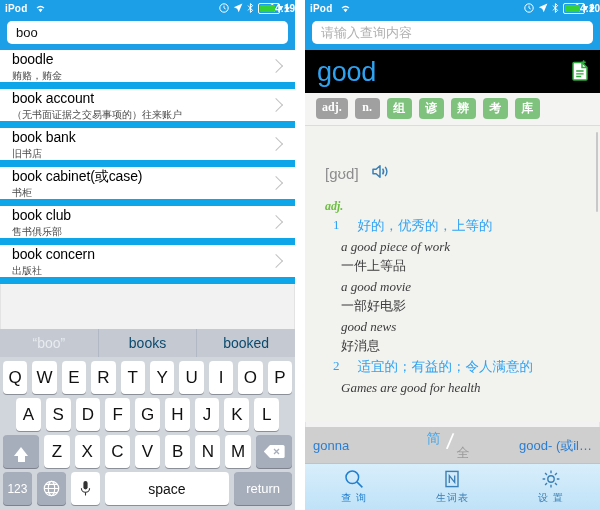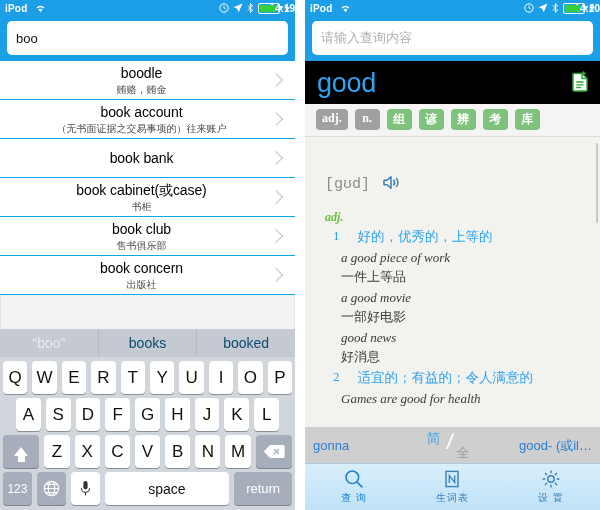--- a/index.html
+++ b/index.html
@@ -18,28 +18,28 @@
   .sb-left{display:flex;align-items:center;gap:8px;font-size:10px;font-weight:600;letter-spacing:.2px;}
   .sb-time{position:absolute;left:16px;right:0;text-align:right;font-size:10px;font-weight:700;pointer-events:none;}
   .sb-right{margin-left:auto;display:flex;align-items:center;gap:4px;position:relative;z-index:2;}
   .wifi-ico{display:inline-block;width:11px;height:9px;position:relative;}
   .batt{width:20px;height:9px;border:1px solid rgba(255,255,255,.95);border-radius:2px;position:relative;}
   .batt::after{content:"";position:absolute;right:-3px;top:2px;width:2px;height:4px;background:rgba(255,255,255,.95);border-radius:0 1px 1px 0;}
   .batt i{position:absolute;left:1px;top:1px;bottom:1px;width:15px;background:#34d13b;border-radius:1px;display:block;}
 
   
   .searchbar{background:#1d9fe8;padding:5px 7px 6px 7px;}
-  .searchfield{background:#fff;border-radius:5px;height:34px;display:flex;align-items:center;
+  .searchfield{background:#fff;border-radius:5px;height:23px;display:flex;align-items:center;
                padding:0 9px;font-size:13px;color:#111;}
   .searchfield.ph{color:#b0b0b0;}
 
   
   .slist{background:#fff;}
-  .srow{height:39px;border-bottom:1px solid #0ea5e9;display:flex;align-items:center;
-        padding:0 8px 0 12px;position:relative;box-sizing:border-box;text-align:center;}
+  .srow{height:39px;border-bottom:7px solid #0ea5e9;display:flex;align-items:center;
+        padding:0 8px 0 12px;position:relative;box-sizing:border-box;}
   .srow .txt{flex:1;min-width:0;}
   .srow .w{font-size:14px;color:#000;line-height:16px;letter-spacing:-.1px;}
   .srow .d{font-size:10px;color:#4a4a4a;line-height:13px;margin-top:1px;}
   .chev{width:9px;height:9px;border-right:1.6px solid #c2c2c2;border-top:1.6px solid #c2c2c2;
         transform:rotate(45deg);margin-right:6px;flex:none;}
 
   
   .kbwrap{position:absolute;left:0;right:0;bottom:0;background:#d1d5dc;}
   .autobar{height:28px;display:flex;align-items:stretch;background:#c4c9d2;}
   .autocell{flex:1;display:flex;align-items:center;justify-content:center;font-size:14px;color:#0c4a6e;
@@ -66,21 +66,21 @@
   .headword{background:#000000;padding:7px 10px 5px 12px;display:flex;align-items:center;
             border-bottom:1px solid #000000;}
   .headword .hw{font-size:27px;color:#2ea3f2;line-height:30px;font-weight:400;flex:1;letter-spacing:-.3px;}
   .tagrow{background:#f4f4f2;padding:5px 10px 6px 11px;display:flex;gap:7px;border-bottom:1px solid #dcdcda;}
   .tag{border-radius:4px;font-size:12px;color:#fff;padding:2px 6px;min-width:13px;text-align:center;
        font-family:"Liberation Serif",serif;font-weight:700;}
   .tag.gray{background:#a0a0a0;}
   .tag.green{background:#7ec27e;}
   .body{background:#f2f2ef;padding:0 10px 0 20px;position:relative;height:296px;overflow:hidden;}
   .phonline{display:flex;align-items:center;gap:13px;padding-top:38px;}
-  .phon{font-size:15px;color:#8c8c8c;font-family:Liberation Mono, monospace;}
+  .phon{font-size:15px;color:#8c8c8c;font-family:Liberation Sans, sans-serif;}
   .pos{font-size:12px;color:#6cbf3f;font-style:italic;font-family:"Liberation Serif",serif;
        margin-top:16px;font-weight:700;}
   .sense{display:flex;gap:6px;margin-top:3px;padding-left:8px;}
   .sense .num{color:#2ea3f2;font-size:13px;font-family:"Liberation Serif",serif;}
   .sense .zh{color:#2ea3f2;font-size:13.5px;margin-left:12px;}
   .ex{padding-left:16px;font-size:13px;font-style:italic;color:#3b3b3b;
       font-family:"Liberation Serif",serif;margin-top:4px;}
   .extr{padding-left:16px;font-size:13px;color:#3b3b3b;margin-top:2px;}
 
   .scrollthumb{position:absolute;right:2px;top:6px;width:2px;height:80px;background:#c8c8c8;border-radius:1px;}
@@ -155,20 +155,21 @@
       <div class="srow">
         <span class="txt">
           <span class="w">book account</span>
           <span class="d" style="display:block">（无书面证据之交易事项的）往来账户</span>
         </span>
         <span class="chev"></span>
       </div>
       <div class="srow">
         <span class="txt">
           <span class="w">book bank</span>
+          <span class="d" style="display:block">旧书店</span>
         </span>
         <span class="chev"></span>
       </div>
       <div class="srow">
         <span class="txt">
           <span class="w">book cabinet(或case)</span>
           <span class="d" style="display:block">书柜</span>
         </span>
         <span class="chev"></span>
       </div>

